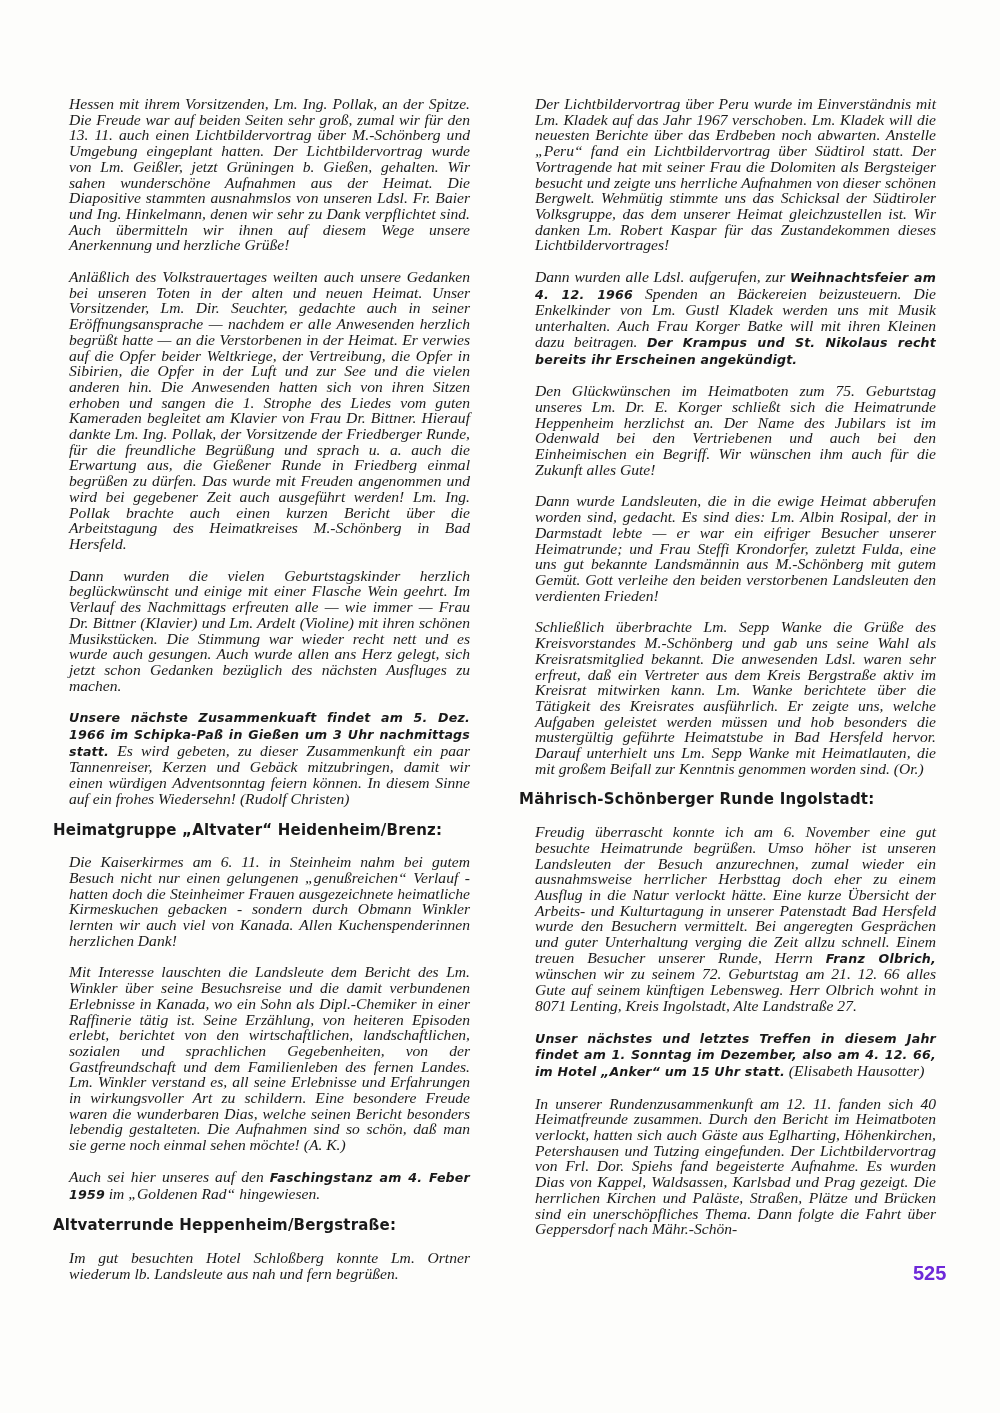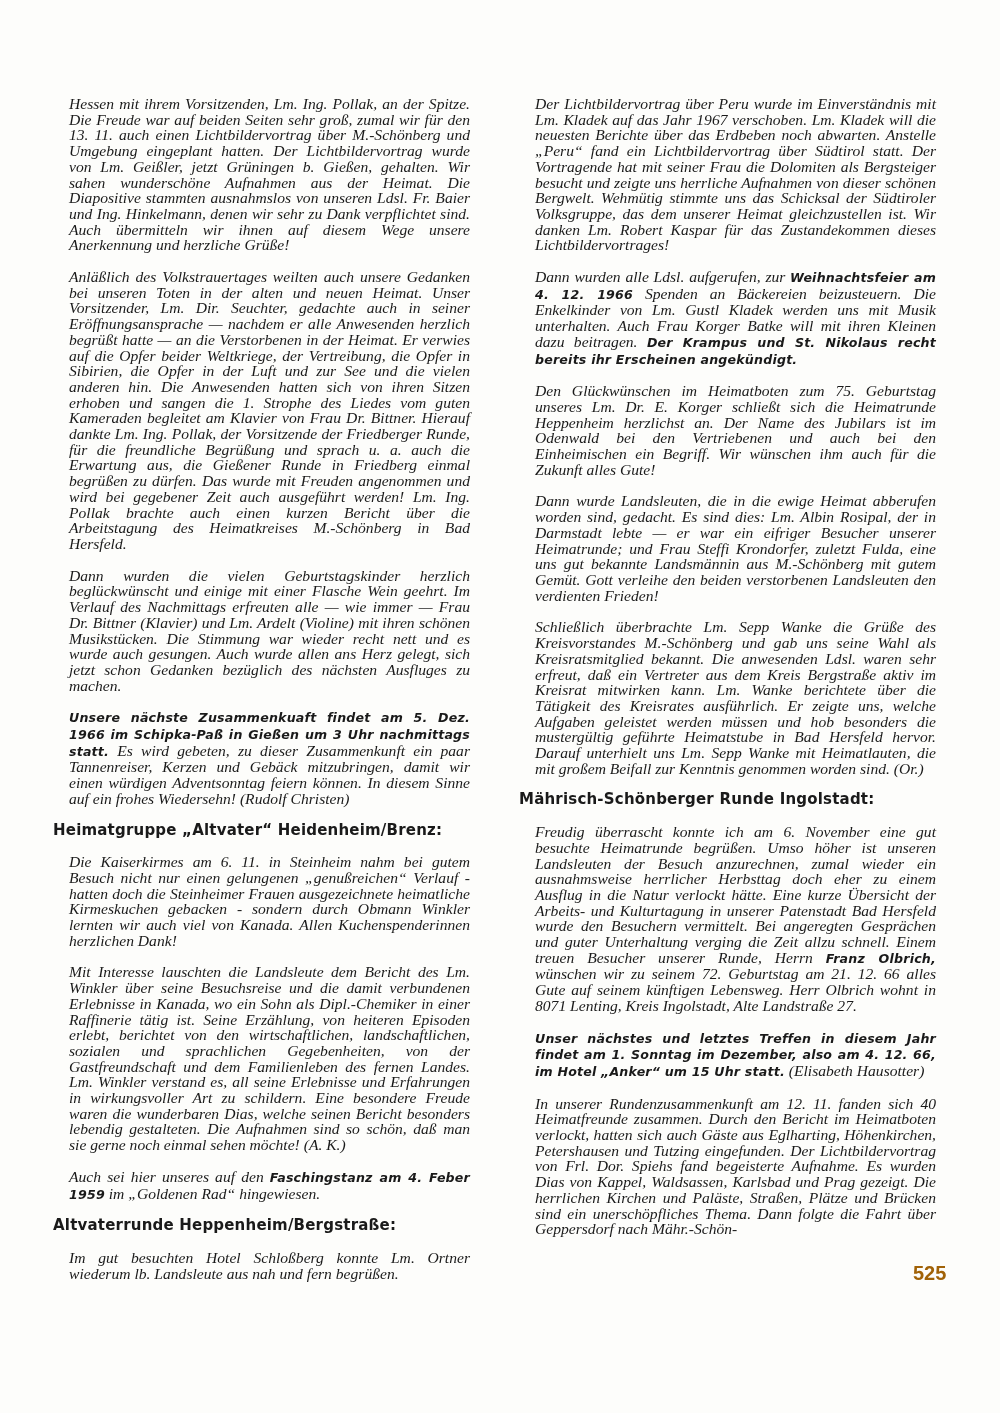--- a/index.html
+++ b/index.html
@@ -3,21 +3,21 @@
 <meta charset="utf-8">
 <style>
   html, body { margin:0; padding:0; background:#fdfdfb; }
   body { width:1000px; height:1413px; position:relative; overflow:hidden; color:#1a1a1a; }
   .col { position:absolute; top:80px; width:433px; font-family:"Liberation Serif", serif; font-size:15.6px; line-height:15.7px; text-align:justify; }
   .col.left { left:53px; }
   .col.right { left:519px; }
   .p { margin:16px;font-style:italic; }
   .b { font-family:"DejaVu Sans", sans-serif; font-weight:bold; font-size:12.6px; letter-spacing:0.2px; }
   .h { font-family:"DejaVu Sans", sans-serif; font-weight:bold; font-size:15px; margin:10px 0 0 0; line-height:15.7px; letter-spacing:0.2px; }
-  .pagenum { position:absolute; left:913px; top:1262px; font-family:"Liberation Sans", sans-serif; font-weight:bold; font-size:20px; color:#a16207; }
+  .pagenum { position:absolute; left:913px; top:1262px; font-family:"Liberation Sans", sans-serif; font-weight:bold; font-size:20px; color:#6d28d9; }
 </style>
 </head>
 <body>
 
 <div class="col left">
   <p class="p">Hessen mit ihrem Vorsitzenden, Lm. Ing. Pollak, an der Spitze. Die Freude war auf beiden Seiten sehr groß, zumal wir für den 13. 11. auch einen Lichtbildervortrag über M.-Schönberg und Umgebung eingeplant hatten. Der Lichtbildervortrag wurde von Lm. Geißler, jetzt Grüningen b. Gießen, gehalten. Wir sahen wunderschöne Aufnahmen aus der Heimat. Die Diapositive stammten ausnahmslos von unseren Ldsl. Fr. Baier und Ing. Hinkelmann, denen wir sehr zu Dank verpflichtet sind. Auch übermitteln wir ihnen auf diesem Wege unsere Anerkennung und herzliche Grüße!</p>
   <p class="p">Anläßlich des Volkstrauertages weilten auch unsere Gedanken bei unseren Toten in der alten und neuen Heimat. Unser Vorsitzender, Lm. Dir. Seuchter, gedachte auch in seiner Eröffnungsansprache — nachdem er alle Anwesenden herzlich begrüßt hatte — an die Verstorbenen in der Heimat. Er verwies auf die Opfer beider Weltkriege, der Vertreibung, die Opfer in Sibirien, die Opfer in der Luft und zur See und die vielen anderen hin. Die Anwesenden hatten sich von ihren Sitzen erhoben und sangen die 1. Strophe des Liedes vom guten Kameraden begleitet am Klavier von Frau Dr. Bittner. Hierauf dankte Lm. Ing. Pollak, der Vorsitzende der Friedberger Runde, für die freundliche Begrüßung und sprach u. a. auch die Erwartung aus, die Gießener Runde in Friedberg einmal begrüßen zu dürfen. Das wurde mit Freuden angenommen und wird bei gegebener Zeit auch ausgeführt werden! Lm. Ing. Pollak brachte auch einen kurzen Bericht über die Arbeitstagung des Heimatkreises M.-Schönberg in Bad Hersfeld.</p>
   <p class="p">Dann wurden die vielen Geburtstagskinder herzlich beglückwünscht und einige mit einer Flasche Wein geehrt. Im Verlauf des Nachmittags erfreuten alle — wie immer — Frau Dr. Bittner (Klavier) und Lm. Ardelt (Violine) mit ihren schönen Musikstücken. Die Stimmung war wieder recht nett und es wurde auch gesungen. Auch wurde allen ans Herz gelegt, sich jetzt schon Gedanken bezüglich des nächsten Ausfluges zu machen.</p>
   <p class="p"><span class="b">Unsere nächste Zusammenkuaft findet am 5. Dez. 1966 im Schipka-Paß in Gießen um 3 Uhr nachmittags statt.</span><span> Es wird gebeten, zu dieser Zusammenkunft ein paar Tannenreiser, Kerzen und Gebäck mitzubringen, damit wir einen würdigen Adventsonntag feiern können. In diesem Sinne auf ein frohes Wiedersehn! (Rudolf Christen)</span></p>
 

